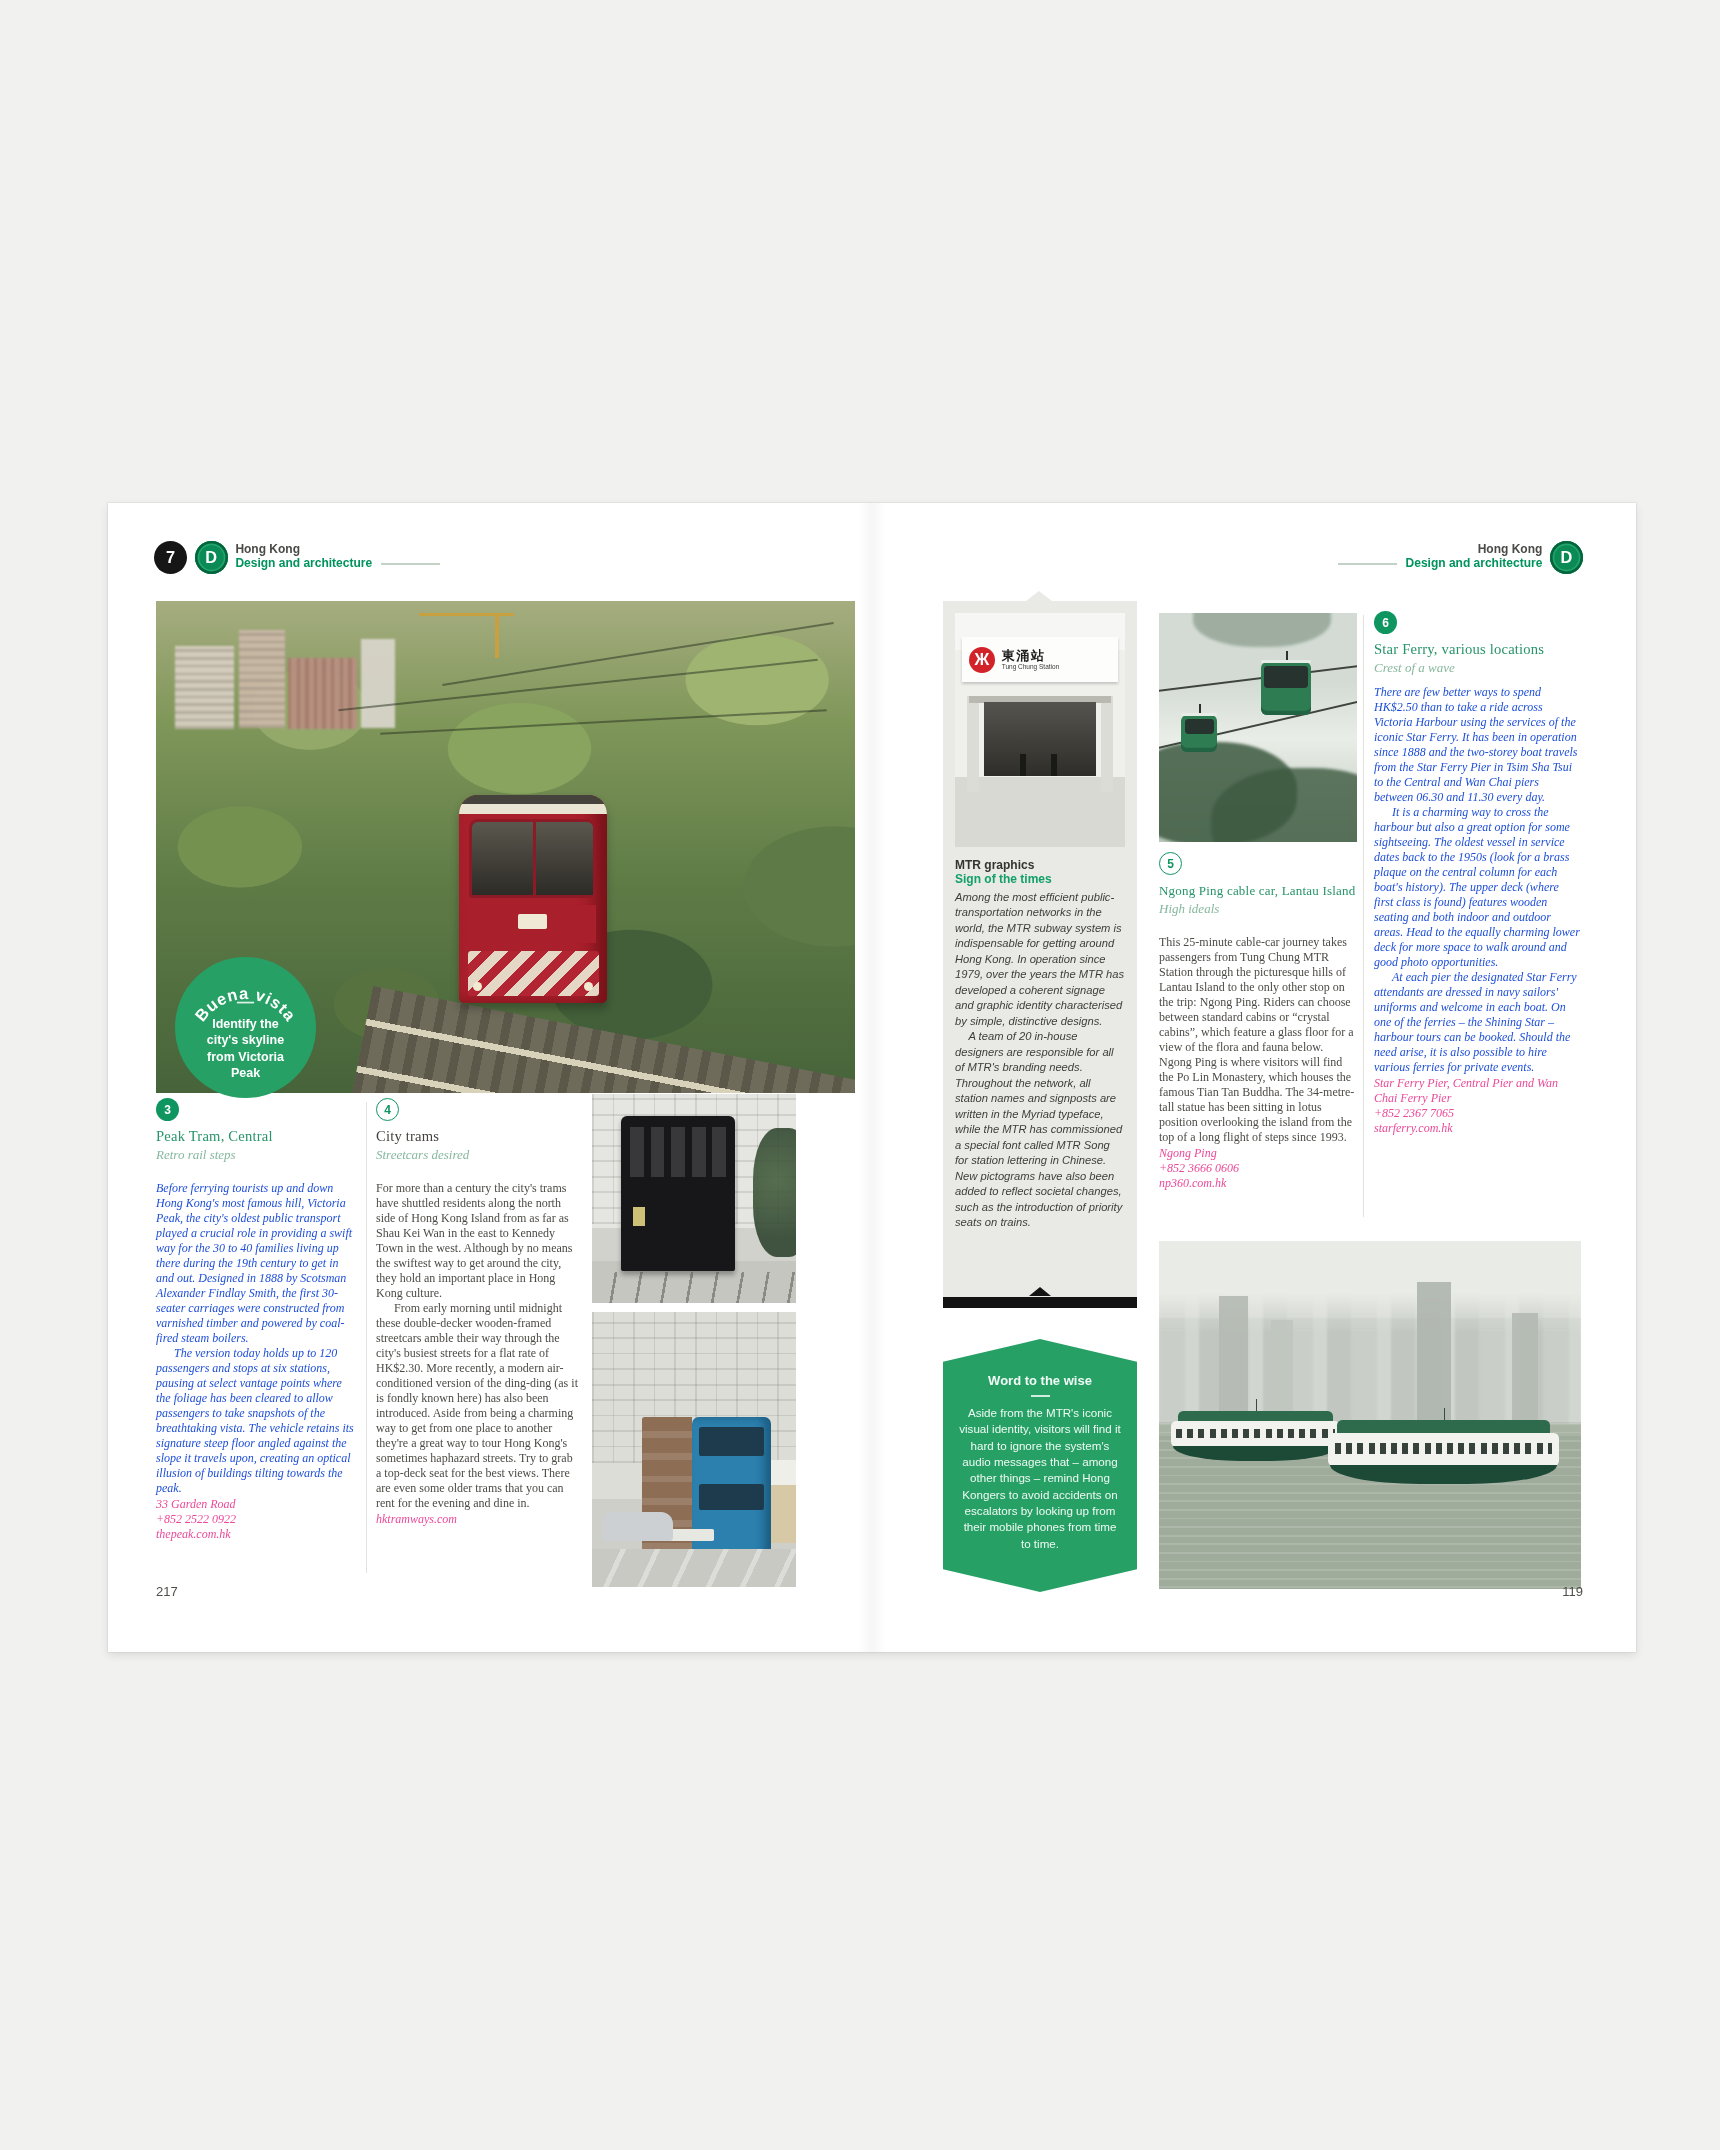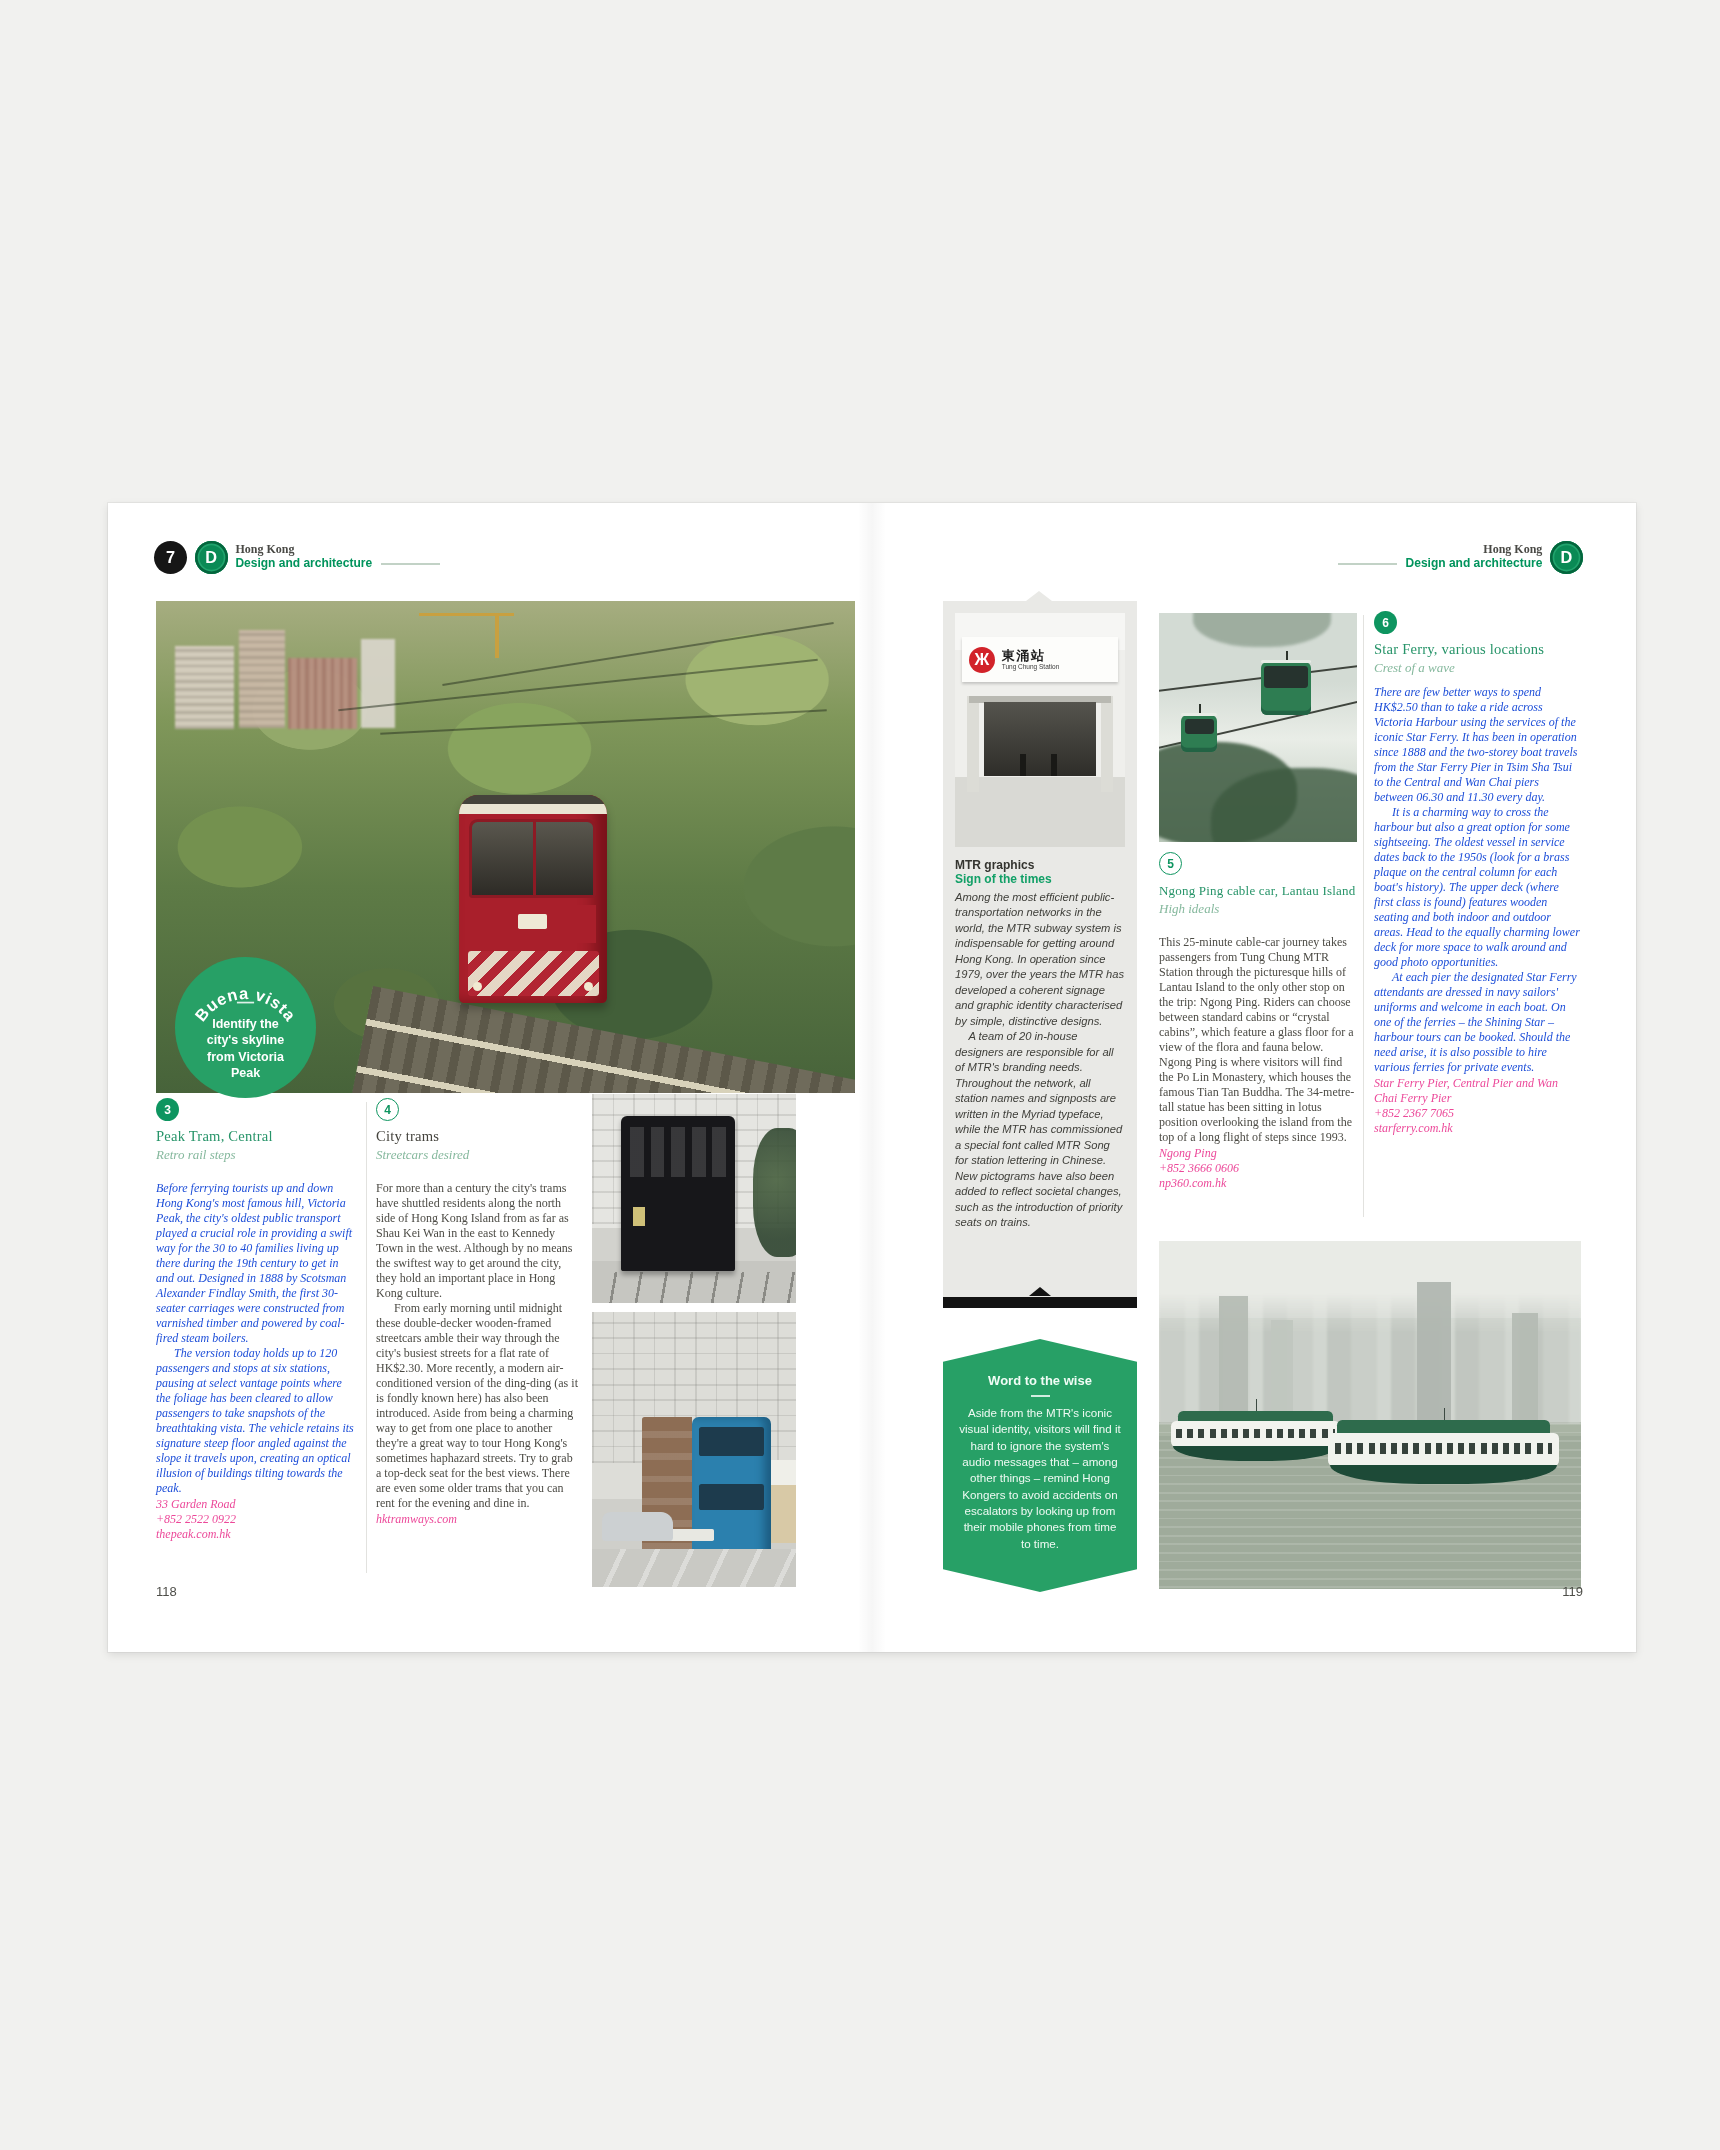--- a/index.html
+++ b/index.html
@@ -12,21 +12,21 @@
 
   
   .hdr{position:absolute;top:38px;display:flex;align-items:flex-start;gap:7.7px;}
   .hdr-left{left:46px;}
   .hdr-right{right:53px;}
   .cbadge{width:33px;height:33px;border-radius:50%;display:flex;align-items:center;justify-content:center;
           font-weight:700;font-size:16.3px;flex:0 0 auto;}
   .c7{background:#161616;color:#fff;}
   .cD{background:#0a8a55;color:#fff;box-shadow:inset 0 0 0 2.6px #04653d, inset 0 0 0 4.3px #21a46d;}
   .hdr-txt{padding-top:0.9px;}
-  .hdr-city{font-weight:700;font-size:12px;line-height:14.6px;color:#4a4a46;font-family:Liberation Serif, serif;}
+  .hdr-city{font-weight:700;font-size:12px;line-height:14.6px;color:#4a4a46;}
   .hdr-sec{font-weight:700;font-size:12px;line-height:14.6px;color:#00935c;white-space:nowrap;}
   .hdr-dash{display:inline-block;width:59px;height:1.7px;background:#c2d2c6;vertical-align:middle;margin-left:8.6px;}
   .hdr-right .hdr-txt{text-align:right;}
   .hdr-right .hdr-dash{margin-left:0;margin-right:8.6px;}
 
   
   .hero{position:absolute;left:48px;top:98px;width:699px;height:492px;overflow:hidden;
     background:
       radial-gradient(129px 82px at 86% 16%, #a0b472 0 55%, transparent 56%),
       radial-gradient(146px 99px at 68% 78%, #425f39 0 55%, transparent 56%),
@@ -295,21 +295,21 @@
     <div class="bus"></div>
     <div class="bluetram">
       <div class="bt-side"></div>
       <div class="bt-front"></div>
     </div>
     <div class="bt-banner"></div>
     <div class="car"></div>
     <div class="road"></div>
   </div>
 
-  <div class="pagenum" style="left:48px;">118</div>
+  <div class="pagenum" style="left:48px;">217</div>
 
   <div class="hdr hdr-right">
     <div class="hdr-txt">
       <div class="hdr-city">Hong Kong</div>
       <div class="hdr-sec"><span class="hdr-dash"></span><span>Design and architecture</span></div>
     </div>
     <div class="cbadge cD">D</div>
   </div>
 
   <div class="mtr-panel">

